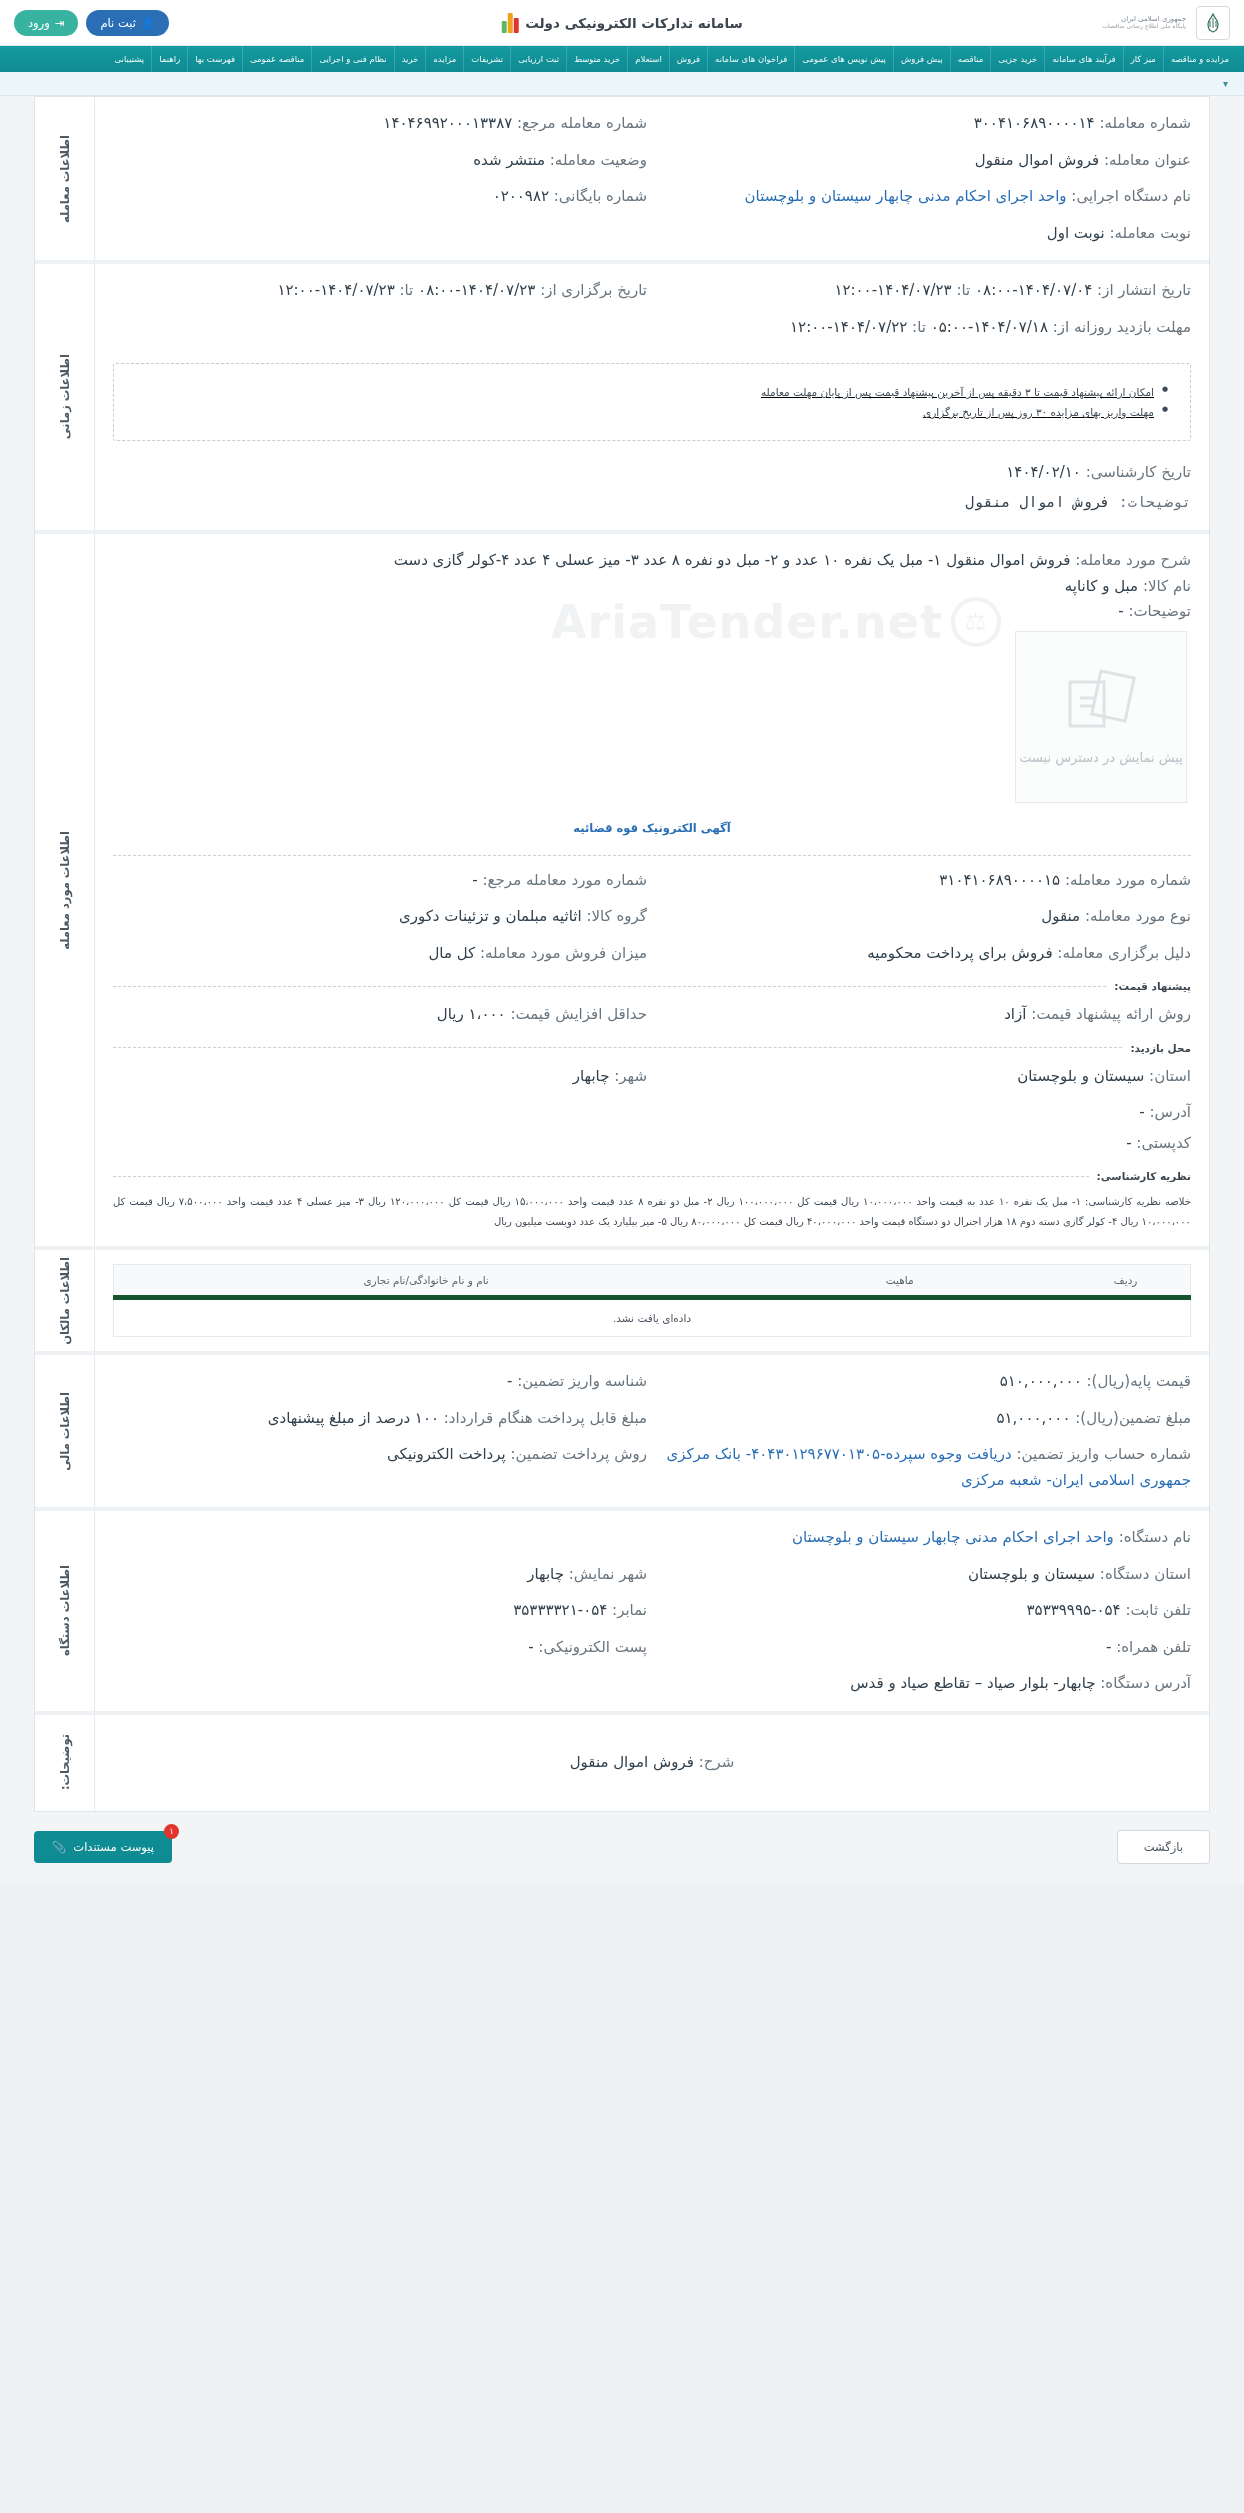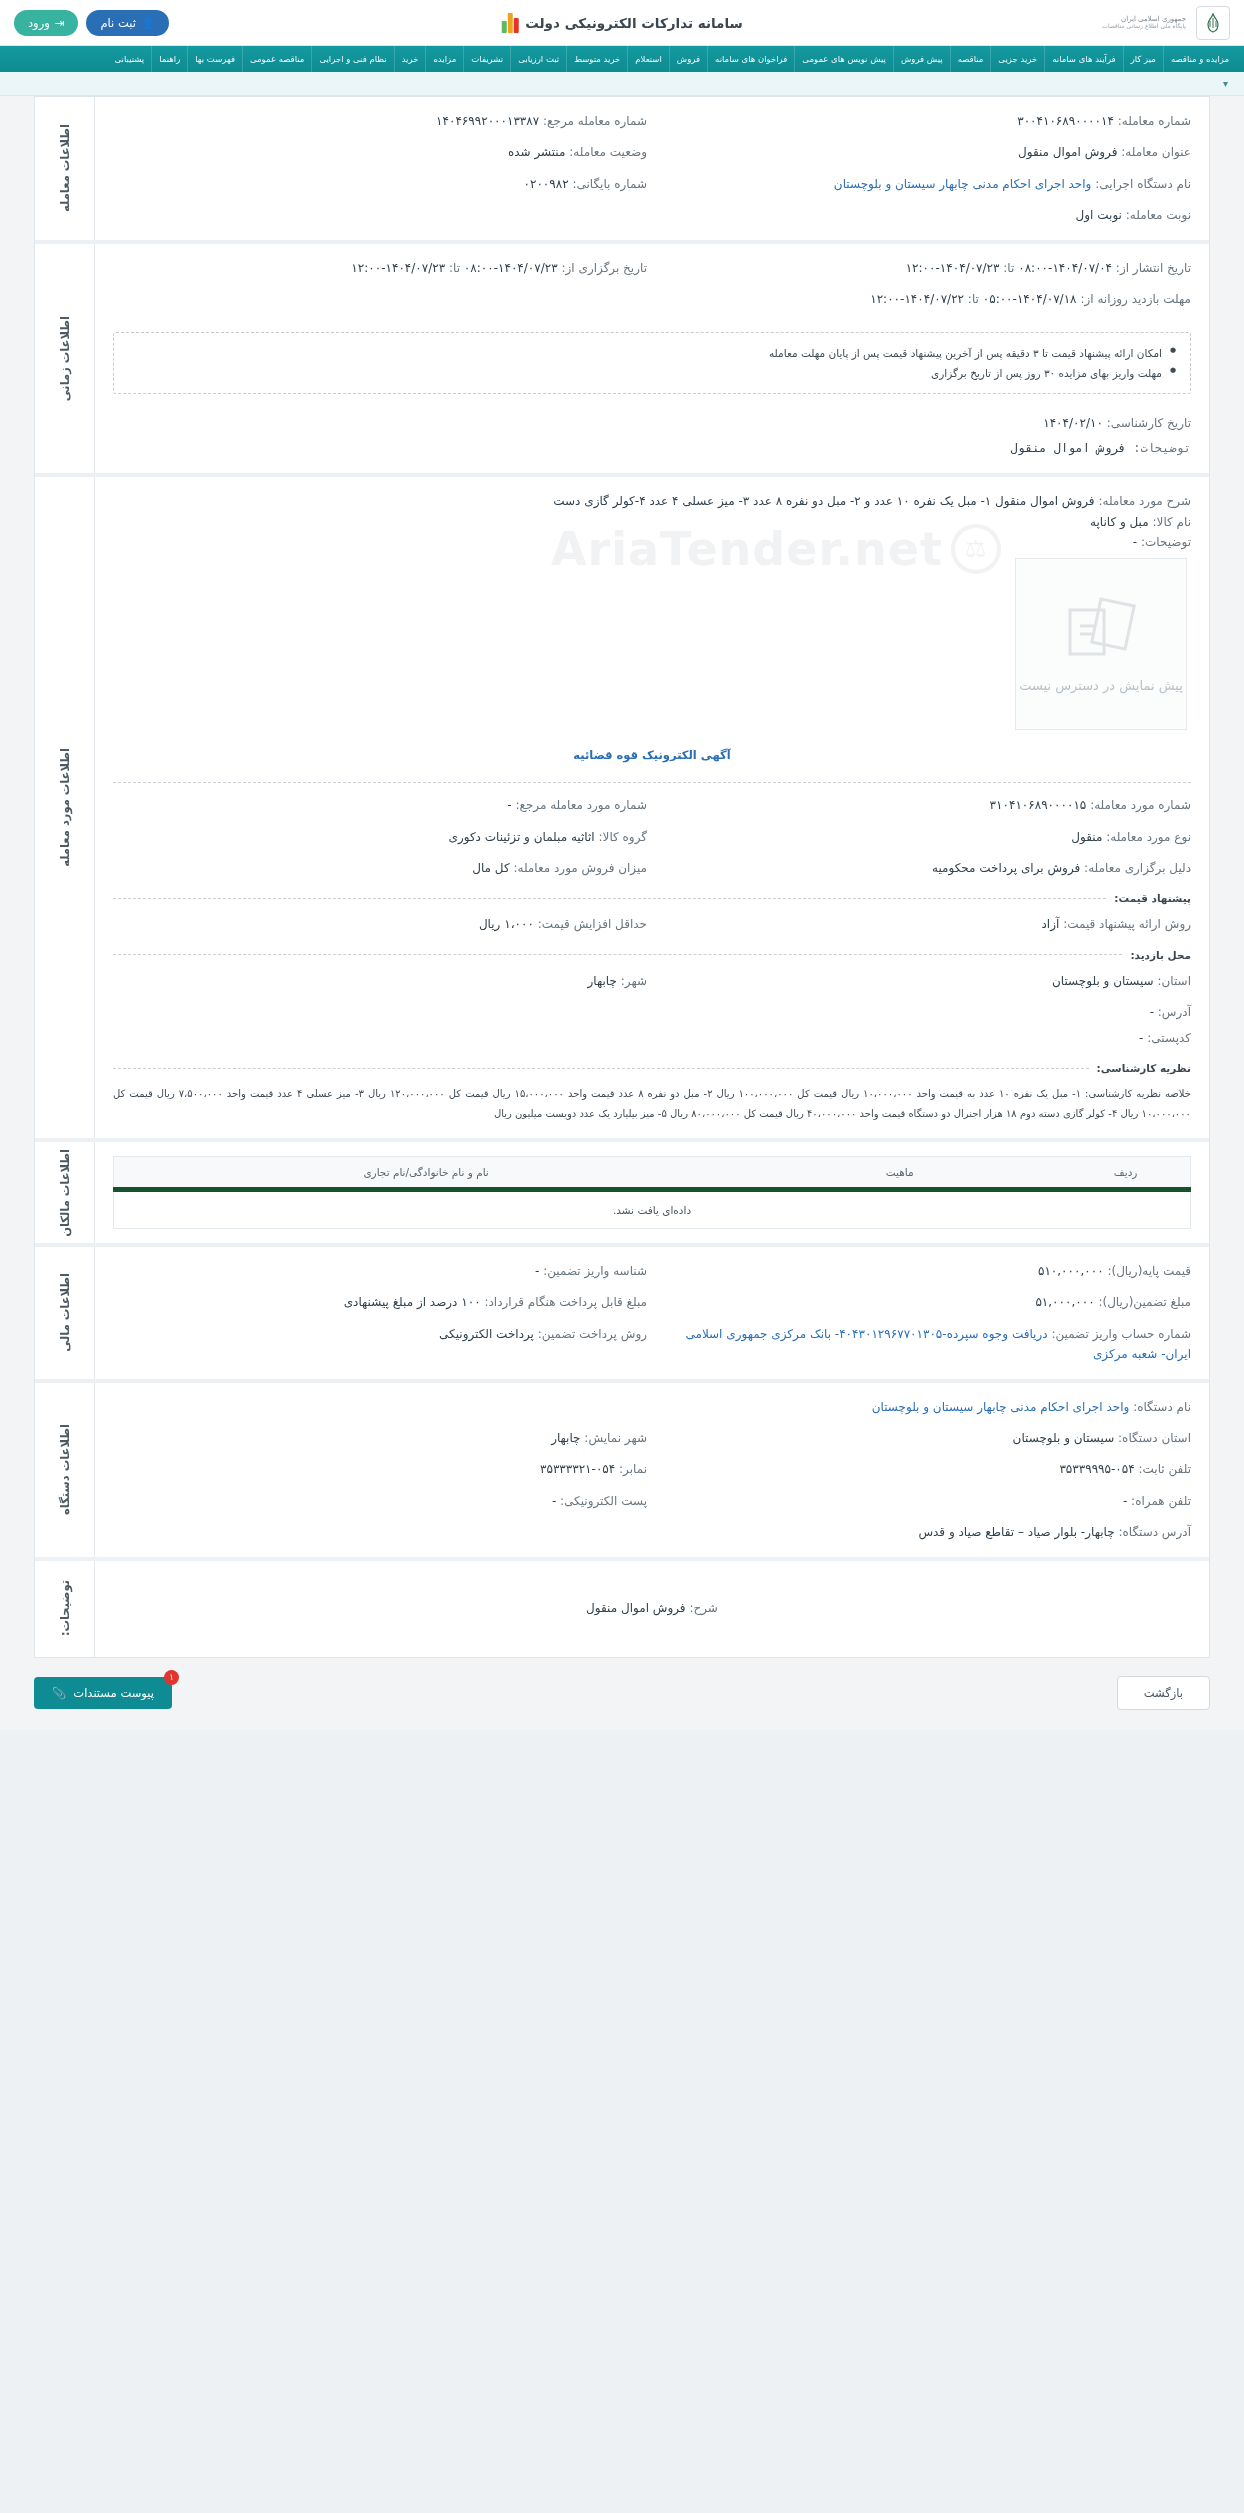--- a/index.html
+++ b/index.html
@@ -117,33 +117,33 @@
     white-space: nowrap;
   }
   .sec-body { flex: 1 1 auto; padding: 14px 18px; order: 1; }
 
   .grid2 {
     display: grid;
     grid-template-columns: 1fr 1fr;
     row-gap: 11px;
     column-gap: 10px;
   }
-  .fld { font-size: 12px; color: #4a5560; line-height: 1.7; }
+  .fld { font-size: 15px; color: #4a5560; line-height: 1.7; }
   .fld .k { color: #69757f; }
   .fld .v { color: #31414d; }
   .fld.blue .v { color: #2a6fb5; }
 
   .notice-box {
     border: 1px dashed #c6ccd2;
     border-radius: 3px;
     padding: 10px 14px;
     margin: 12px 0 0 0;
     grid-column: 1 / span 2;
   }
-  .notice-box ul { margin: 0; padding: 0; list-style: none; }
+  .notice-box ul { margin: 8px; padding: 0; list-style: none; text-decoration: underline; }
   .notice-box li {
     font-size: 10.5px; color: #3f4b56;
     padding: 4px 14px 4px 0;
     position: relative;
   }
   .notice-box li:before {
     content: "●"; position: absolute; right: 0; top: 3px;
     font-size: 7px; color: #3f4b56;
   }
 

